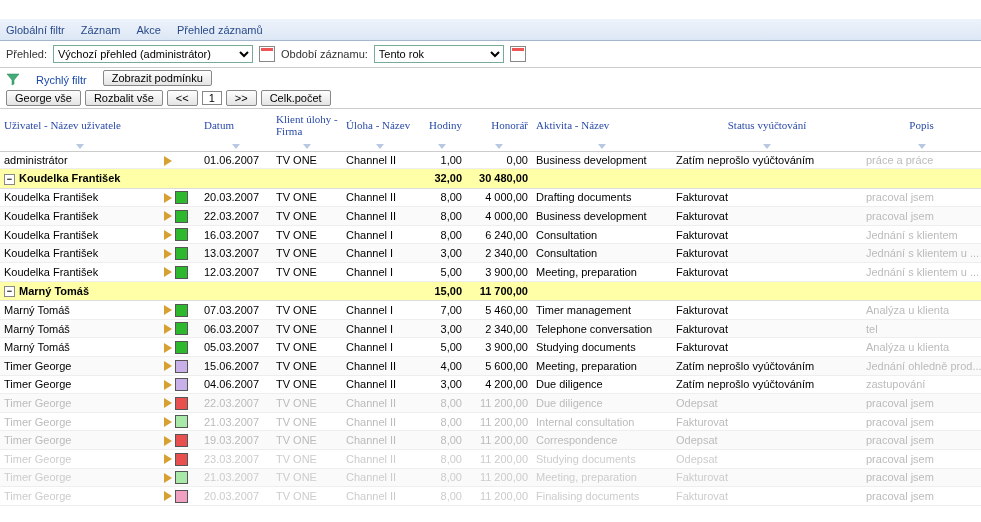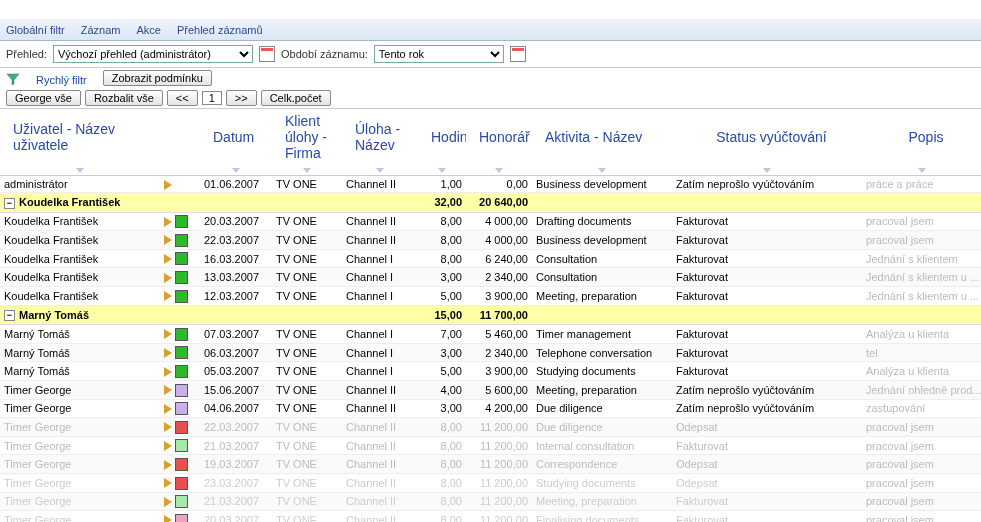--- a/index.html
+++ b/index.html
@@ -19,21 +19,21 @@
   .toolbar2 { display: flex; align-items: flex-end; padding: 2px 6px; gap: 16px; }
   .qf-icn { width: 14px; height: 14px; display: inline-block; }
   .qf-icn svg { width: 14px; height: 14px; }
   .lnk { color: #1a4aaa; cursor: pointer; }
   button { font-size: 11px; padding: 1px 8px; border: 1px solid #888; background: linear-gradient(#fefefe,#e4e4e4); border-radius: 2px; cursor: pointer; }
   
   .toolbar3 { display: flex; align-items: center; padding: 2px 6px; gap: 4px; border-bottom: 1px solid #ccc; }
   .pgnum { display: inline-block; border: 1px solid #888; padding: 0 6px; background: #fff; min-width: 18px; text-align: center; }
   
   table { border-collapse: collapse; width: 100%; table-layout: fixed; }
-  th { background: #fff; color: #2a4aaa; font-weight: normal; text-align: left; padding: 4px 4px 14px 13px; border-bottom: 1px solid #ccc; position: relative; font-size: 14px; }
+  th { background: #fff; color: #2a4aaa; font-weight: normal; text-align: left; padding: 4px 4px 14px 4px; border-bottom: 1px solid #ccc; position: relative; font-size: 11px; font-family: Liberation Serif, serif; }
   th .sort-tri { position: absolute; bottom: 2px; left: 50%; transform: translateX(-50%); width: 0; height: 0; border-left: 4px solid transparent; border-right: 4px solid transparent; border-top: 5px solid #b8c8e0; }
   
   tr.grp td { background: #ffffa8; font-weight: bold; padding: 3px 4px; border-bottom: 1px solid #ddd; }
   tr.grp .collapse-box { display: inline-block; width: 11px; height: 11px; border: 1px solid #888; background: #fff; text-align: center; line-height: 9px; font-size: 9px; margin-right: 4px; vertical-align: middle; }
   
   tr.row td { padding: 2px 4px; border-bottom: 1px solid #eee; white-space: nowrap; overflow: hidden; }
   tr.row:nth-child(even) td { background: #fafafa; }
   
   .num { text-align: right; }
   .faded { color: #bbb; }
@@ -129,21 +129,21 @@
       <td class="">Channel II</td>
       <td class="num ">1,00</td>
       <td class="num ">0,00</td>
       <td class="">Business development</td>
       <td class="">Zatím neprošlo vyúčtováním</td>
       <td class="faded">práce a práce</td>
       </tr>
       <tr class="grp">
         <td colspan="5"><span class="collapse-box">−</span>Koudelka František</td>
         <td class="num"><b>32,00</b></td>
-        <td class="num"><b>20 640,00</b></td>
+        <td class="num"><b>30 480,00</b></td>
         <td colspan="3"></td>
       </tr>
       <tr class="row">
         <td class="">Koudelka František</td>
       <td><span class="icn-arrow"></span> <span class="sq sq-green"></span></td>
       <td class="">20.03.2007</td>
       <td class="">TV ONE</td>
       <td class="">Channel II</td>
       <td class="num ">8,00</td>
       <td class="num ">4 000,00</td>

